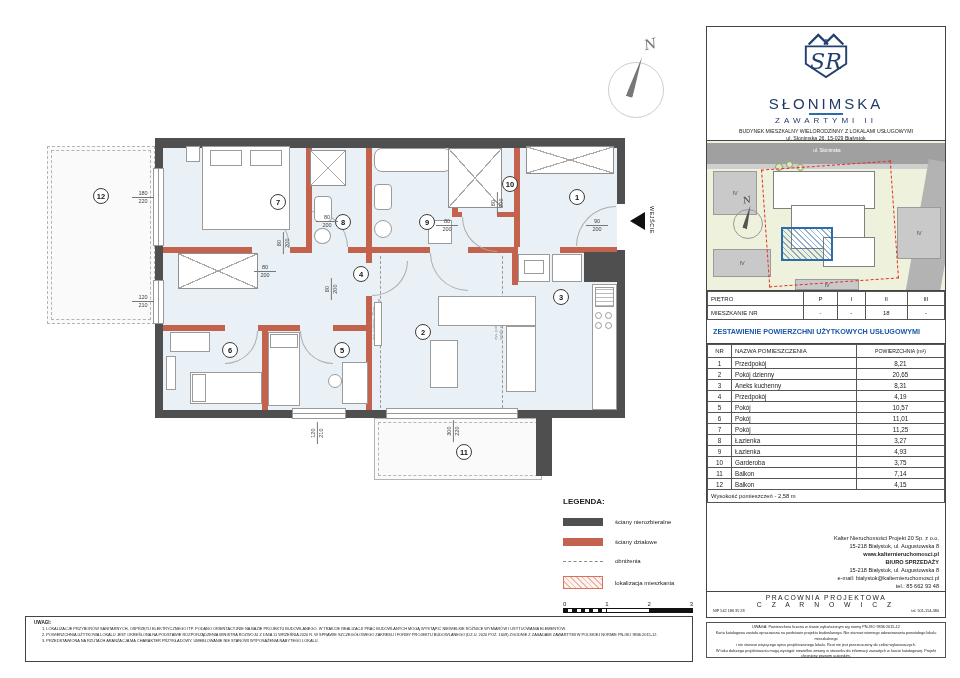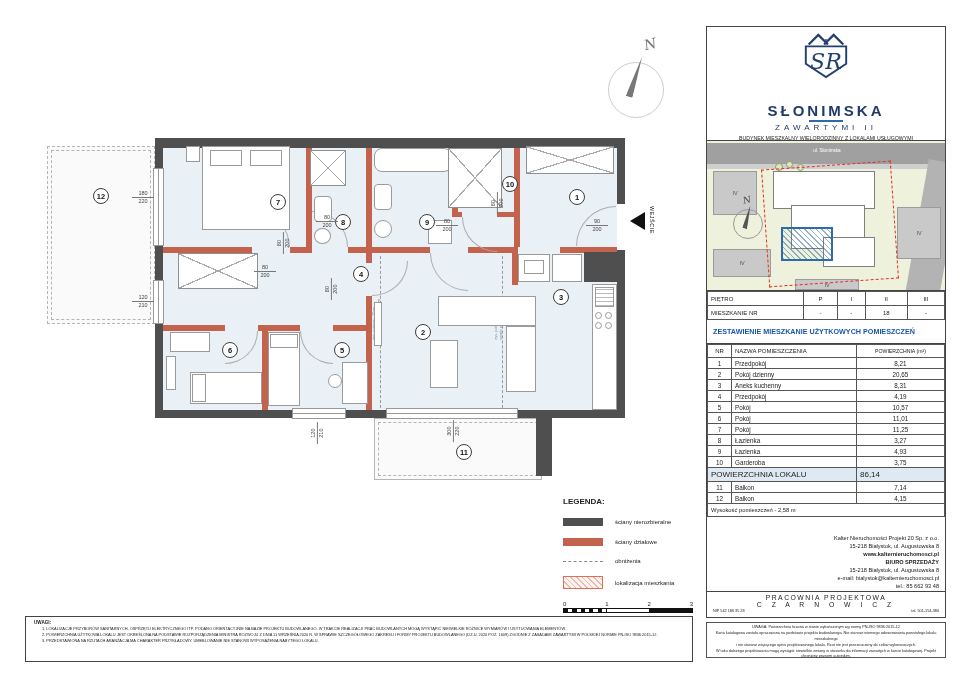--- a/index.html
+++ b/index.html
@@ -46,21 +46,21 @@
   .note{font-size:3.9px;color:#222;line-height:1.55;padding-left:8px}
   
   .compass-circle{position:absolute;border:1px solid #ccc;border-radius:50%}
   .needle{position:absolute;background:#777;clip-path:polygon(50% 0,100% 100%,0 100%)}
   .north{position:absolute;font-style:italic;color:#777;font-family:"DejaVu Serif",serif}
   .entr-arrow{position:absolute;width:0;height:0;border-top:9px solid transparent;border-bottom:9px solid transparent;border-right:15px solid #111}
   .entr-txt{position:absolute;font-size:5.5px;letter-spacing:.5px;color:#111;transform:rotate(90deg);transform-origin:left top;white-space:nowrap}
   
   #panel{position:absolute;left:706px;top:26px;width:240px;height:592px;border:1px solid #444;background:#fff;display:flex;flex-direction:column}
   .logo-sec{height:113px;text-align:center;padding-top:4px}
-  .logo-name{font-size:15px;font-weight:bold;letter-spacing:3px;color:#203a66;margin-top:17px}
+  .logo-name{font-size:15px;font-weight:normal;letter-spacing:3px;color:#203a66;margin-top:10px}
   .logo-underline{width:34px;height:2px;background:#2d6ca8;margin:1px auto 1px}
   .logo-sub{font-size:8px;letter-spacing:4px;color:#203a66;margin-bottom:3px}
   .logo-desc{font-size:5.2px;color:#222}
   .logo-addr{font-size:5.2px;color:#222;margin-top:1px}
   .map{position:relative;height:151px;background:#eef2dc;overflow:hidden;border-top:1px solid #444;border-bottom:1px solid #444}
   .map .road-top{position:absolute;left:0;top:2px;width:240px;height:21px;background:#a0a0a0}
   .map .sidewalk{position:absolute;left:0;top:23px;width:240px;height:5px;background:#cfcfcf}
   .map .road-right{position:absolute;left:210px;top:20px;width:34px;height:134px;background:#b3b3b3;transform:rotate(10deg)}
   .map .street{position:absolute;left:0;top:7px;width:240px;text-align:center;font-size:4.6px;color:#fff}
   .map .block{position:absolute;background:#c9c9c9;border:1px solid #9b9b9b;display:flex;align-items:center;justify-content:center;font-size:5.5px;color:#555}
@@ -379,21 +379,21 @@
       <tr>
         <td>MIESZKANIE NR</td>
         <td>-</td>
         <td>-</td>
         <td>18</td>
         <td>-</td>
       </tr>
     </tbody>
       </table>
 
-    <div class="zest">ZESTAWIENIE MIESZKANIE UŻYTKOWYCH POMIESZCZEŃ</div>
+    <div class="zest">ZESTAWIENIE POWIERZCHNI UŻYTKOWYCH USŁUGOWYMI</div>
 
     <table class="area-tbl">
       <thead>
         <tr>
           <th>NR</th>
           <th>NAZWA POMIESZCZENIA</th>
           <th>POWIERZCHNIA (m²)</th>
         </tr>
       </thead>
       <tbody>
@@ -440,24 +440,20 @@
           <tr>
             <td>9</td>
             <td>Łazienka</td>
             <td>4,93</td>
           </tr>
           <tr>
             <td>10</td>
             <td>Garderoba</td>
             <td>3,75</td>
           </tr>
-          <tr class="total-row">
-            <td colspan="2">POWIERZCHNIA LOKALU</td>
-            <td>86,14</td>
-          </tr>
           <tr>
             <td>11</td>
             <td>Balkon</td>
             <td>7,14</td>
           </tr>
           <tr>
             <td>12</td>
             <td>Balkon</td>
             <td>4,15</td>
           </tr>

